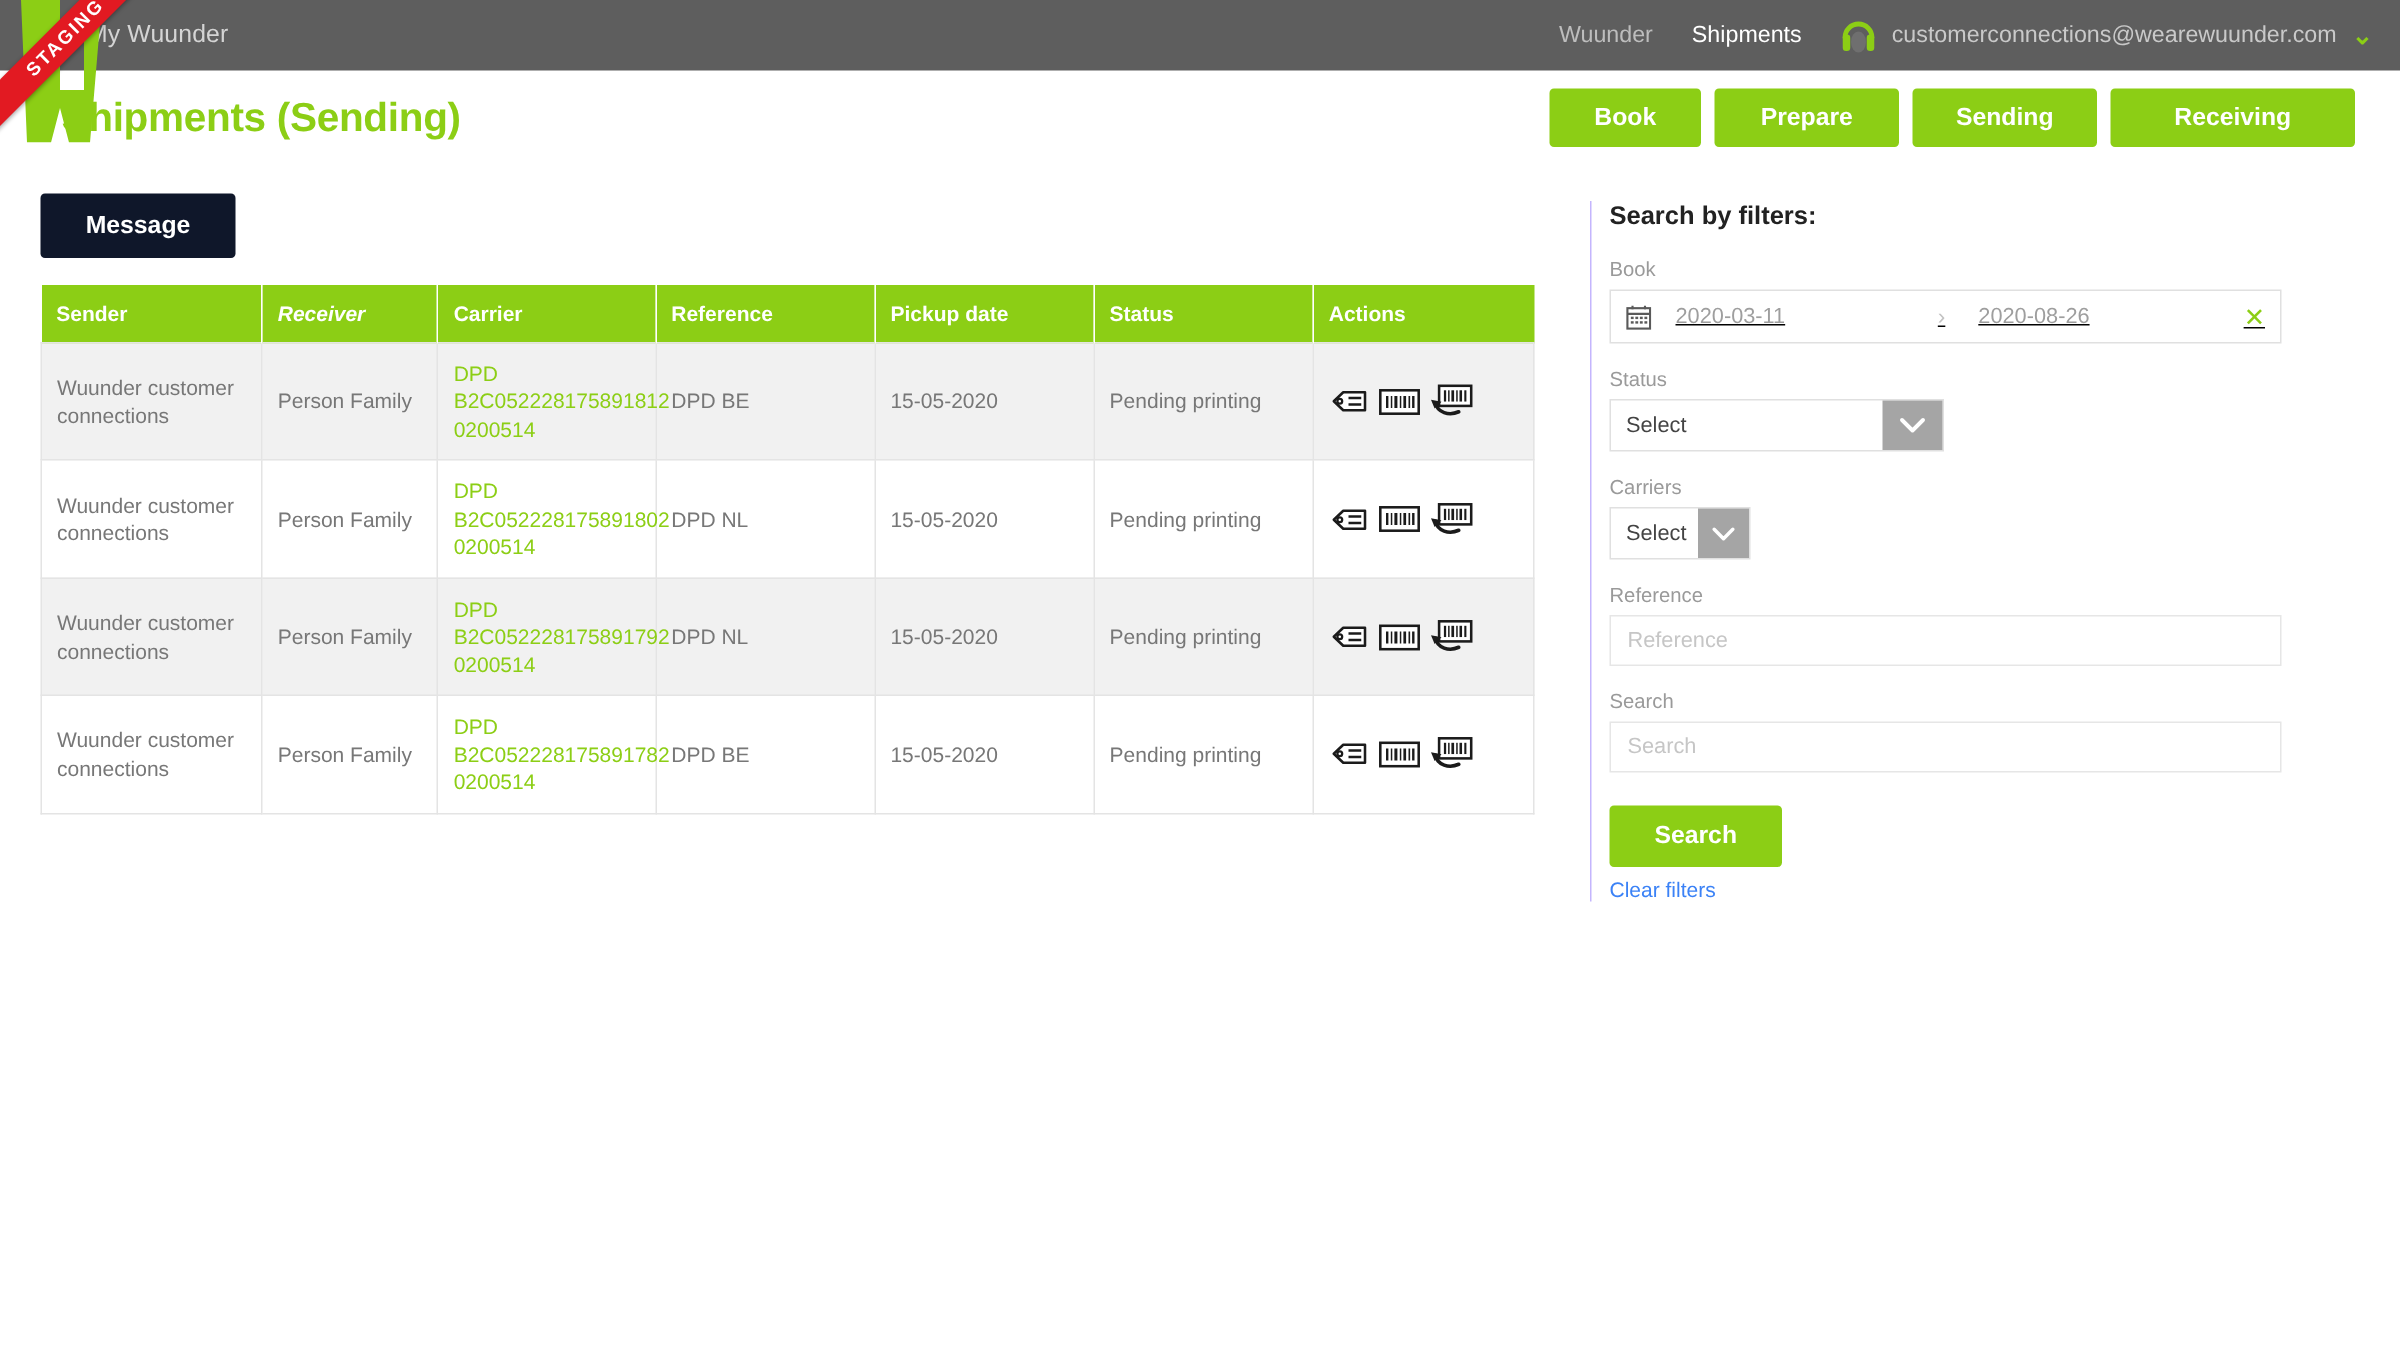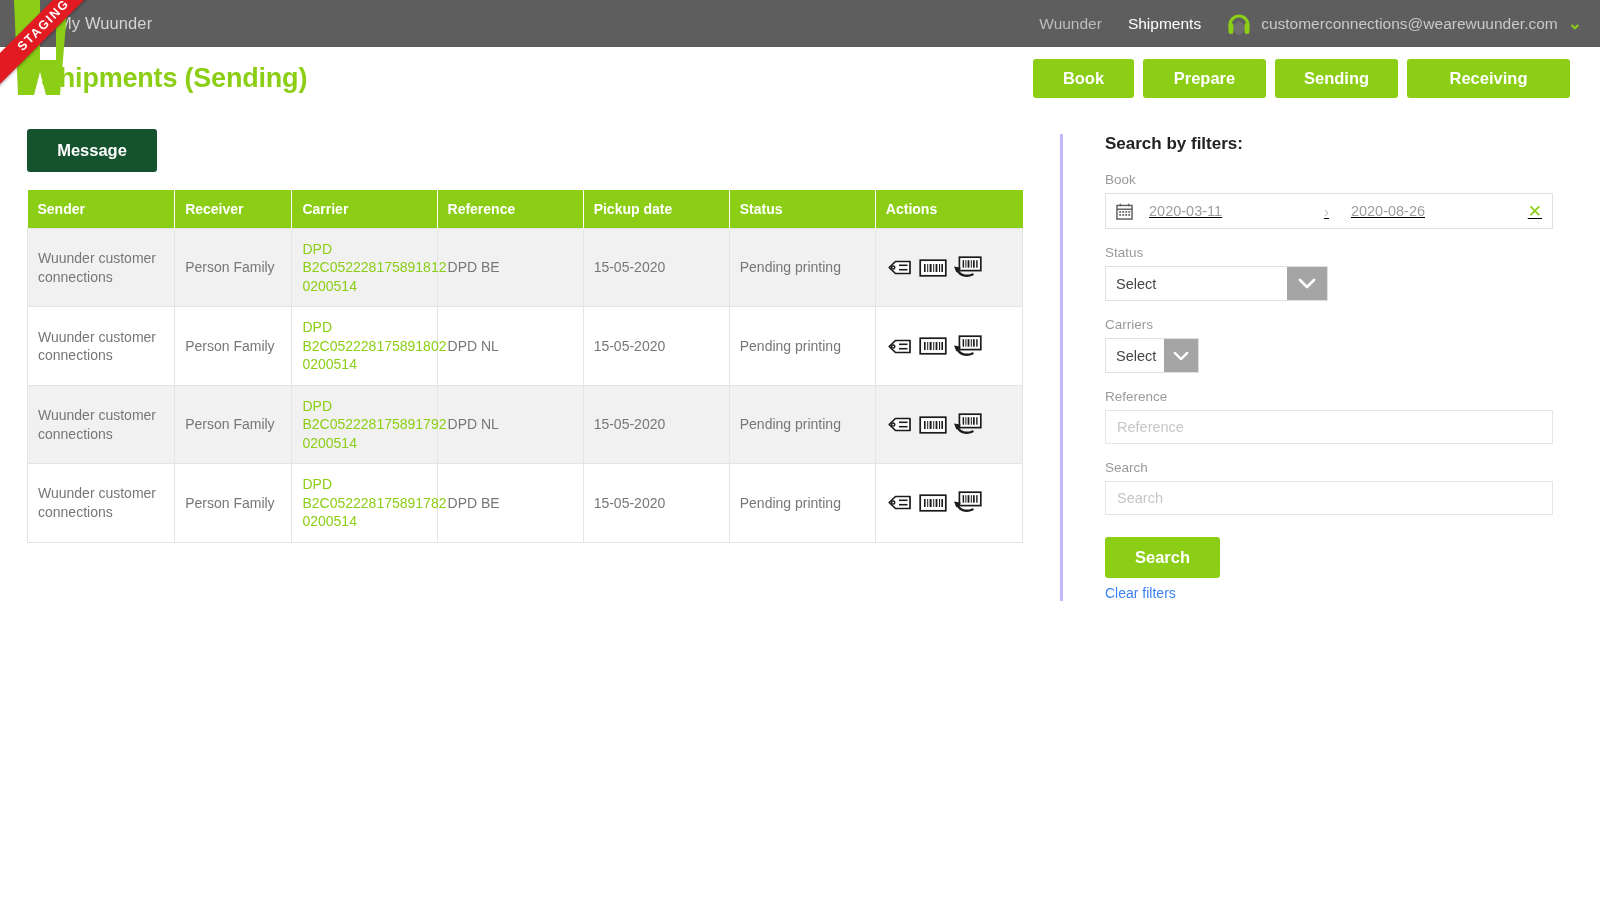--- a/index.html
+++ b/index.html
@@ -94,28 +94,28 @@
   .btn-green.w-book { width: 101px; }
   .btn-green.w-prepare { width: 123px; text-align: center; }
   .btn-green.w-sending { width: 123px; }
   .btn-green.w-receiving { width: 163px; }
 
   
   .content { display: flex; padding: 20px 0 0 0; }
   .left-col { width: 1060px; padding-left: 27px; }
   .right-col {
     width: 500px;
-    padding-left: 42px;
-    border-left: 3px solid #c4b5fd;
+    padding-left: 12px;
+    border-left: 1px solid #c4b5fd;
     margin-top: 5px;
     min-height: 460px;
   }
 
   .btn-message {
-    background: #14532d;
+    background: #0f172a;
     color: #fff;
     border: none;
     border-radius: 3px;
     font-size: 16.5px;
     font-weight: bold;
     font-family: "Liberation Sans", sans-serif;
     padding: 12px 0;
     width: 130px;
     cursor: pointer;
     margin-bottom: 18px;
@@ -143,21 +143,21 @@
     padding: 11px 10px;
     color: #777777;
     border: 1px solid #e4e4e4;
     vertical-align: middle;
     line-height: 1.32;
     height: 68px;
   }
   table.shipments tbody tr:nth-child(odd) td { background: #f1f1f1; }
   table.shipments tbody tr:nth-child(even) td { background: #ffffff; }
   .col-sender   { width: 143px; }
-  .col-receiver { width: 114px; }
+  .col-receiver { width: 114px; font-style: italic; }
   .col-carrier  { width: 141px; }
   .col-reference{ width: 142px; }
   .col-pickup   { width: 142px; }
   .col-status   { width: 142px; }
   .col-actions  { width: 143px; margin-top: 36px; }
   .carrier-link { color: #8cce15; text-decoration: none; cursor: pointer; display: block; }
   .sender-cell { word-break: break-word; }
 
   .action-icons { display: flex; align-items: center; gap: 6px; }
   .action-icons svg { display: block; cursor: pointer; }

